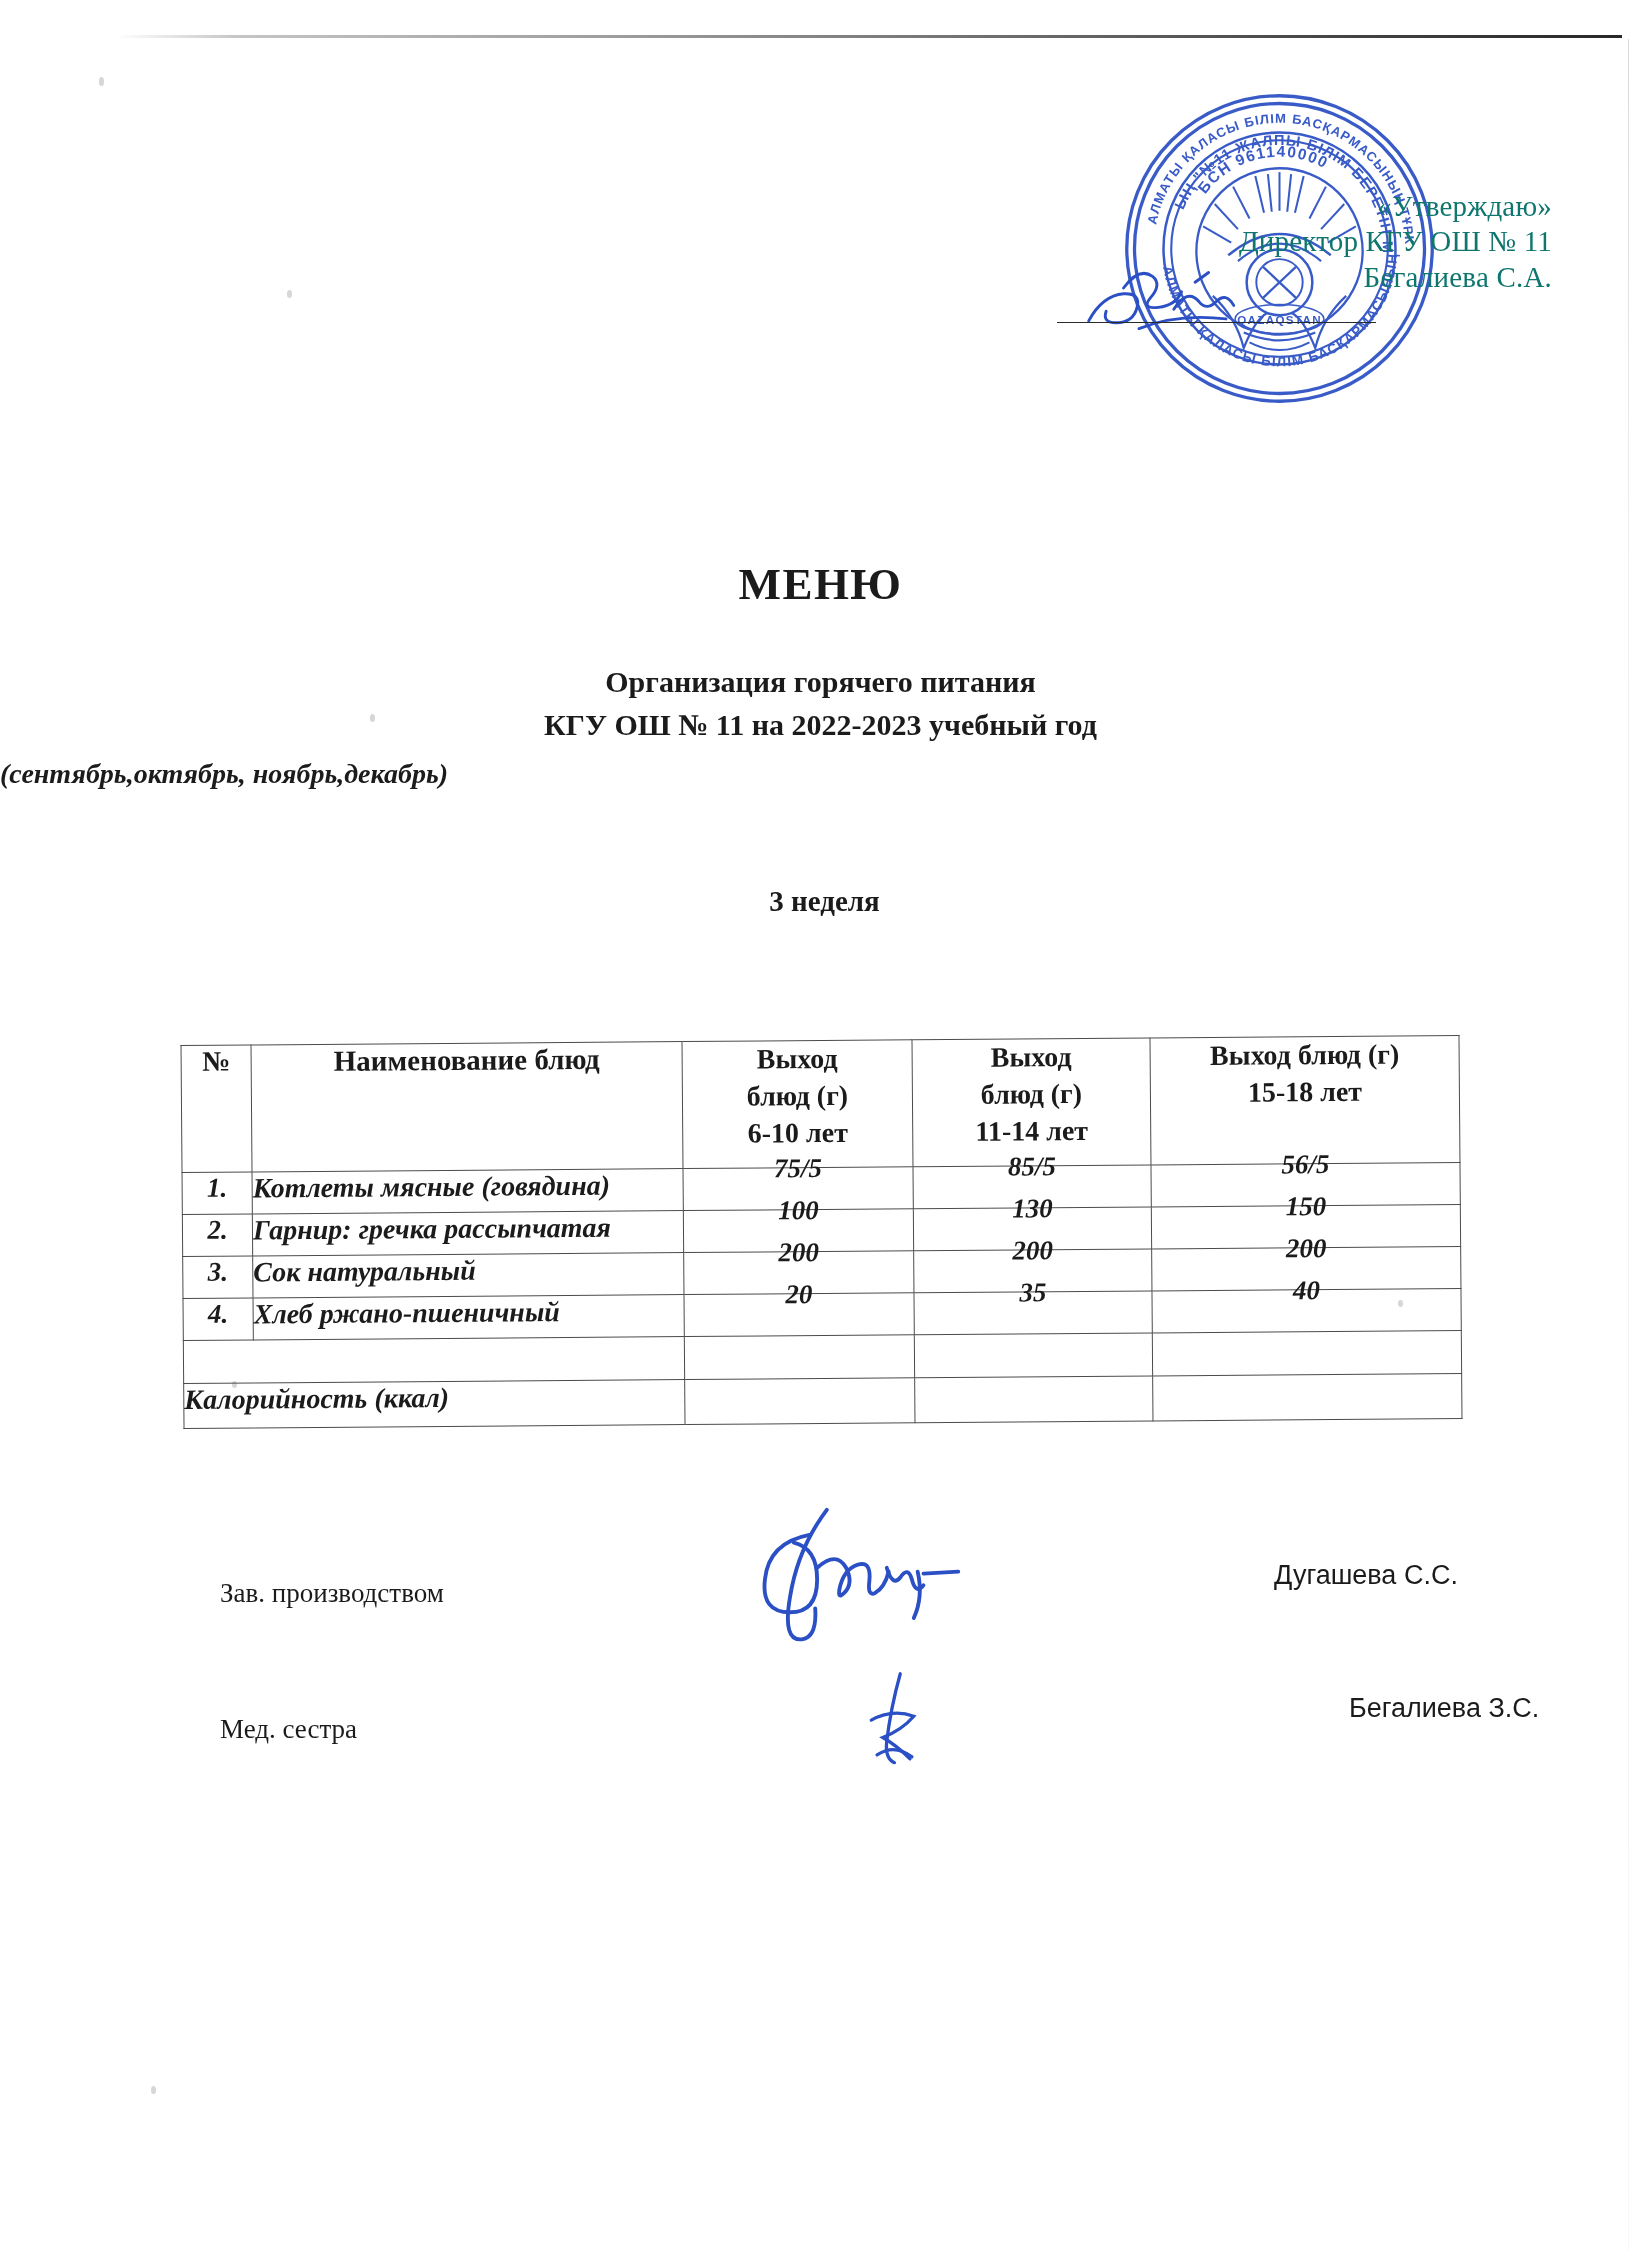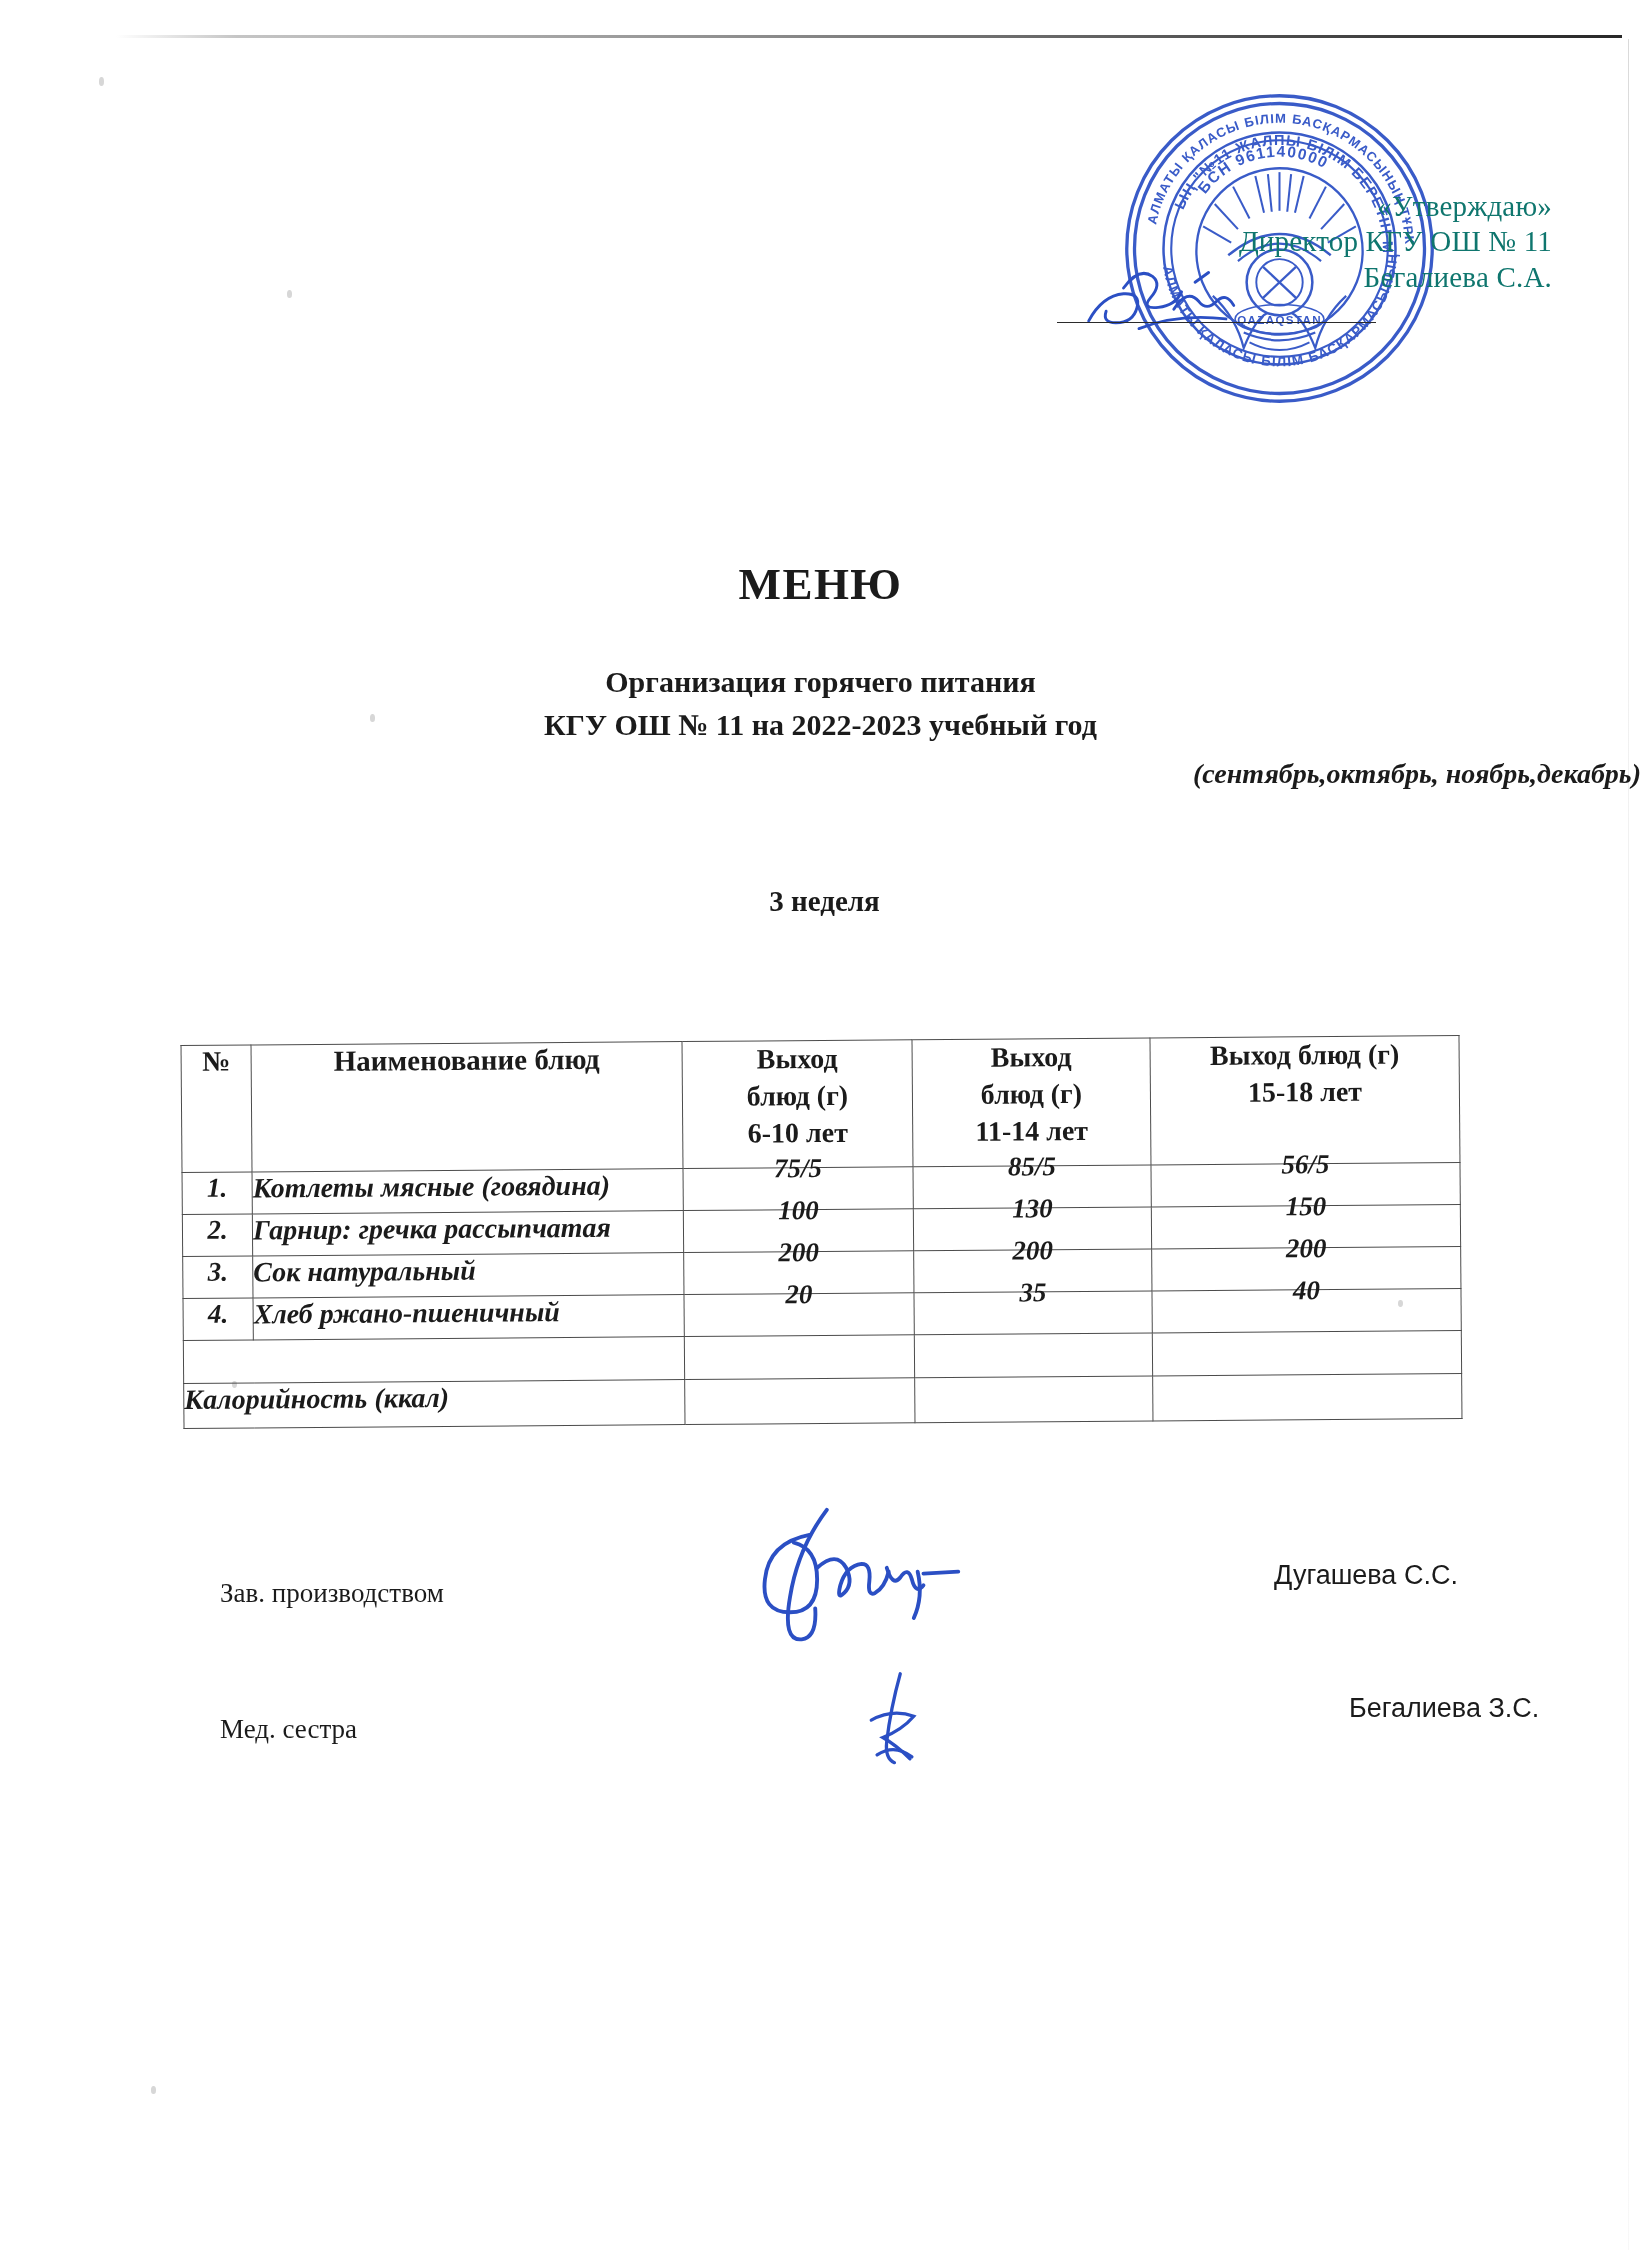--- a/index.html
+++ b/index.html
@@ -99,21 +99,21 @@
     top: 661px;
     text-align: center;
     font-size: 30px;
     font-weight: bold;
     line-height: 1.42;
   }
   .months {
     position: absolute;
     left: 0; right: 0;
     top: 758px;
-    text-align: right;
+    text-align: left;
     font-size: 28px;
     font-style: italic;
     font-weight: bold;
   }
   .week {
     position: absolute;
     left: 0; right: 0;
     top: 885px;
     text-align: center;
     font-size: 29px;

